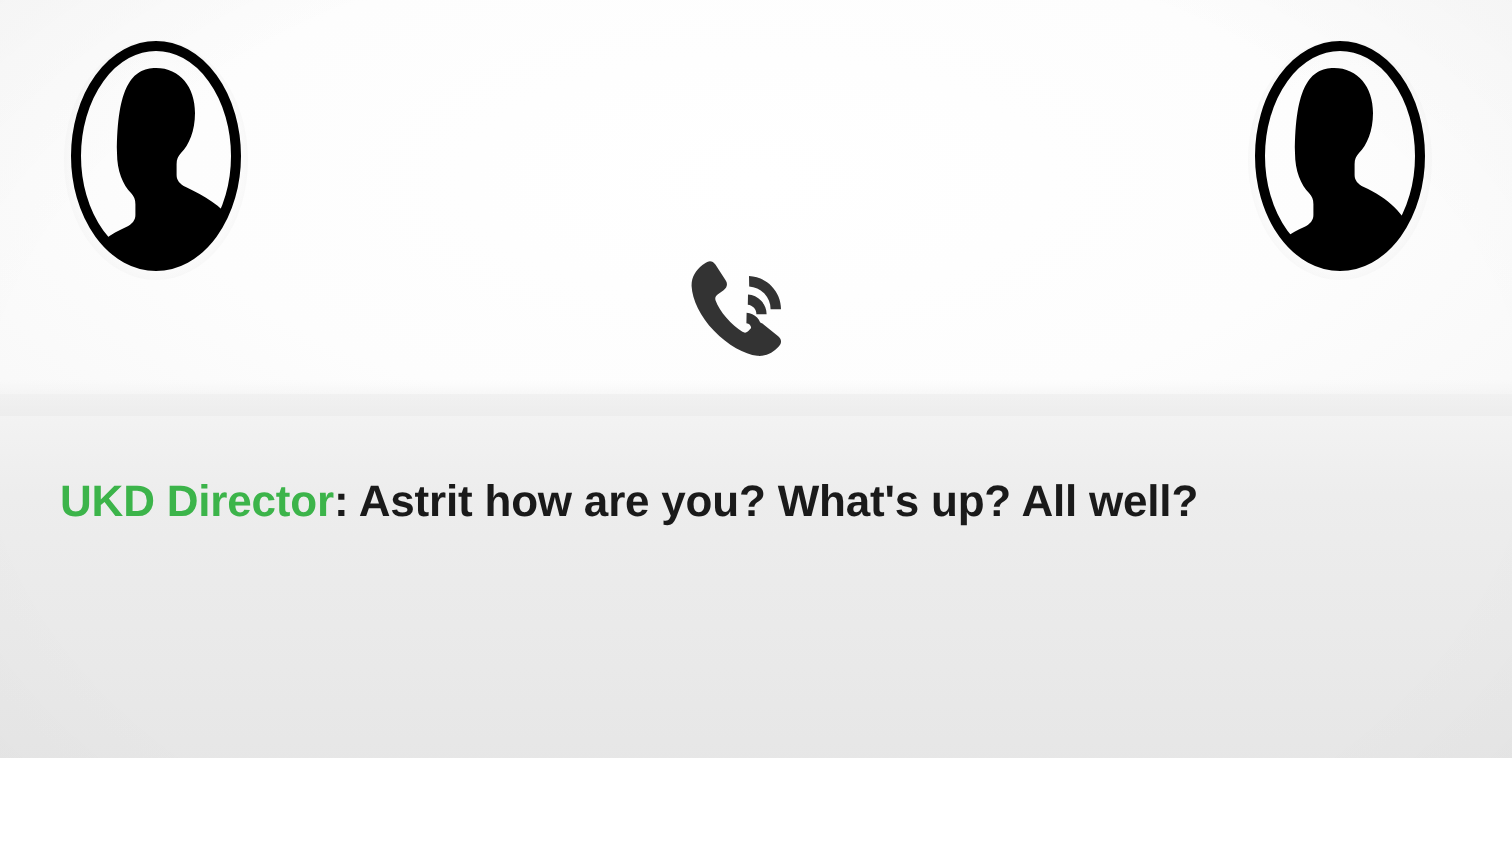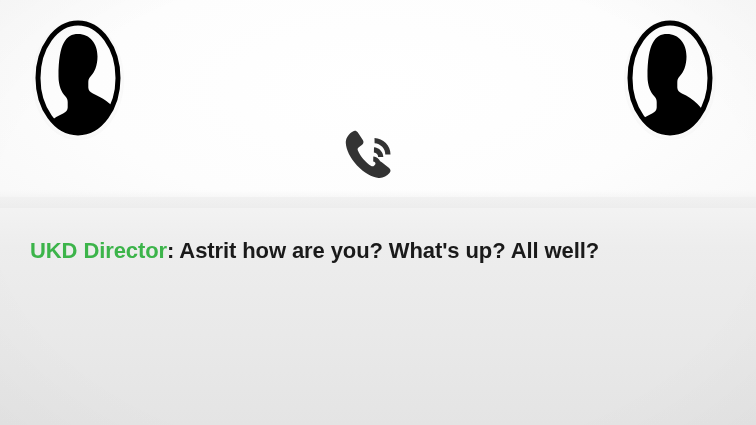--- a/index.html
+++ b/index.html
@@ -6,21 +6,21 @@
   * { margin:0; padding:0; box-sizing:border-box; }
 
   html, body {
     width:756px; height:425px;
     overflow:hidden;
     font-family:"Liberation Sans", sans-serif;
   }
 
   .frame {
     position:relative;
-    width:756px; height:425px;
+    width:756px; height:379px;
     background:#ffffff;
     overflow:hidden;
   }
 
   
   .bg-top {
     position:absolute; left:0; top:0;
     width:756px; height:200px;
     background:
       radial-gradient(ellipse 520px 220px at 50% 45%, #ffffff 0%, #fdfdfd 55%, #f7f7f7 100%);

